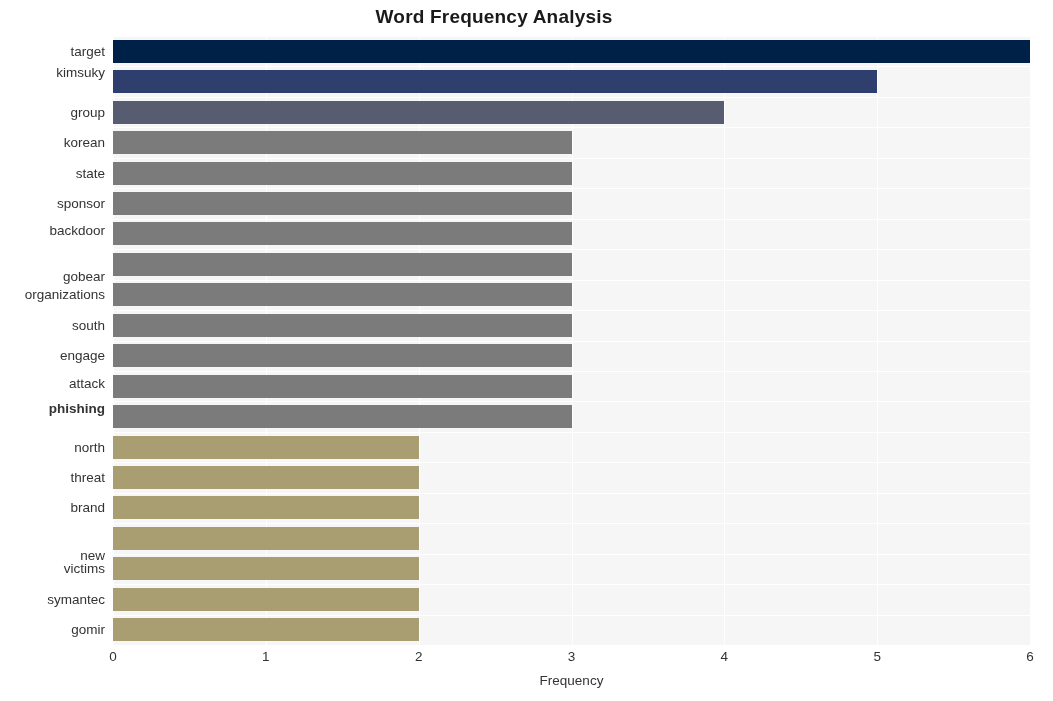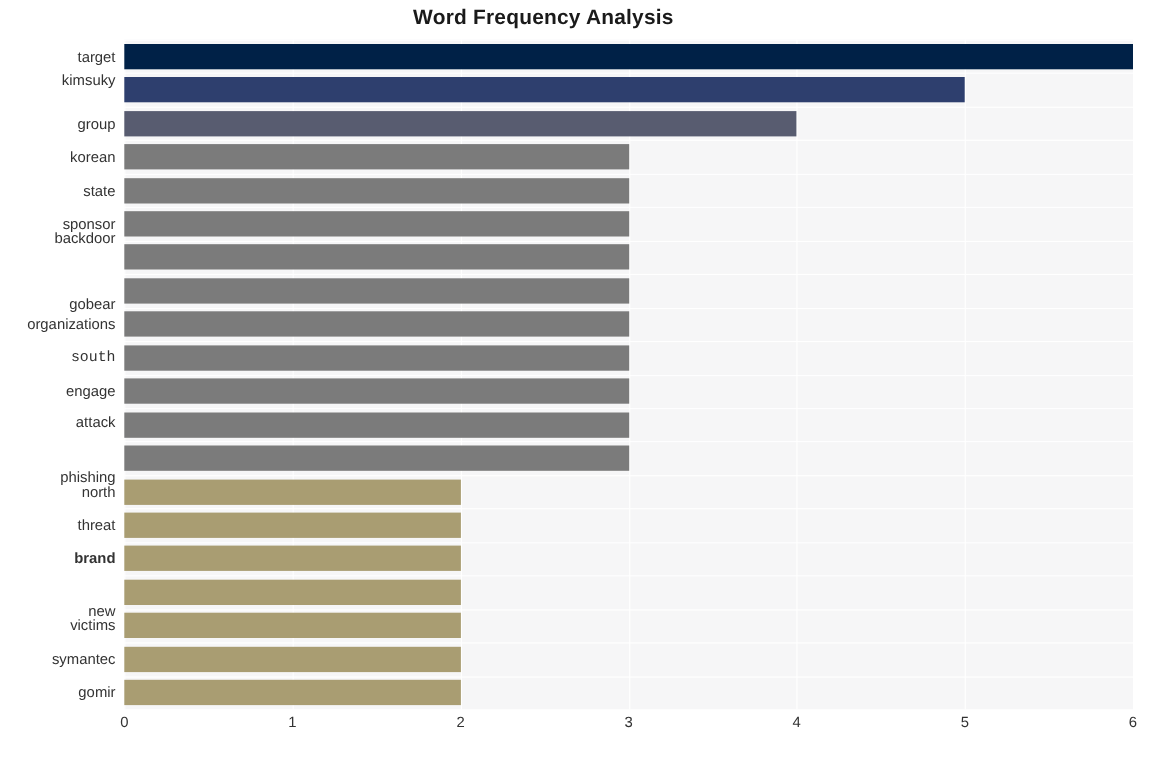--- a/index.html
+++ b/index.html
@@ -183,40 +183,41 @@
       </div>
   </div>
 
   <div id="y-labels">
       <div class="y-label" style="top: 3.725px;">target</div>
       <div class="y-label" style="top: 25px; padding-left: 23px;">kimsuky</div>
       <div class="y-label" style="top: 64.625px;">group</div>
       <div class="y-label" style="top: 95.075px;">korean</div>
       <div class="y-label" style="top: 125.525px;">state</div>
       <div class="y-label" style="top: 155.975px;">sponsor</div>
-      <div class="y-label" style="top: 169px;">backdoor</div>
+      <div class="y-label" style="top: 183px;">backdoor</div>
       <div class="y-label" style="top: 216.875px; margin-top: 12px;">gobear</div>
       <div class="y-label" style="top: 247.325px;">organizations</div>
-      <div class="y-label" style="top: 277.775px; font-family: Liberation Mono, monospace;">south</div>
+      <div class="y-label" style="top: 277.775px;">south</div>
       <div class="y-label" style="top: 308.225px; padding-left: 36px;">engage</div>
       <div class="y-label" style="top: 336px;">attack</div>
-      <div class="y-label" style="top: 386px;">phishing</div>
+      <div class="y-label" style="top: 361px; font-weight: bold;">phishing</div>
       <div class="y-label" style="top: 399.575px;">north</div>
       <div class="y-label" style="top: 430.025px;">threat</div>
-      <div class="y-label" style="top: 460.475px; font-weight: bold;">brand</div>
+      <div class="y-label" style="top: 460.475px;">brand</div>
       <div class="y-label" style="top: 508px;">new</div>
       <div class="y-label" style="top: 521.375px;">victims</div>
       <div class="y-label" style="top: 551.825px;">symantec</div>
       <div class="y-label" style="top: 582.275px;">gomir</div>
     </div>
 
   <div id="x-ticks">
       <div class="x-tick" style="left: 113px;">0</div>
       <div class="x-tick" style="left: 265.833px;">1</div>
       <div class="x-tick" style="left: 418.667px;">2</div>
       <div class="x-tick" style="left: 571.5px;">3</div>
       <div class="x-tick" style="left: 724.333px;">4</div>
       <div class="x-tick" style="left: 877.167px;">5</div>
       <div class="x-tick" style="left: 1030px;">6</div>
     </div>
 
+  <div id="x-axis-label">Frequency</div>
 
 </div>
 
 </body></html>

